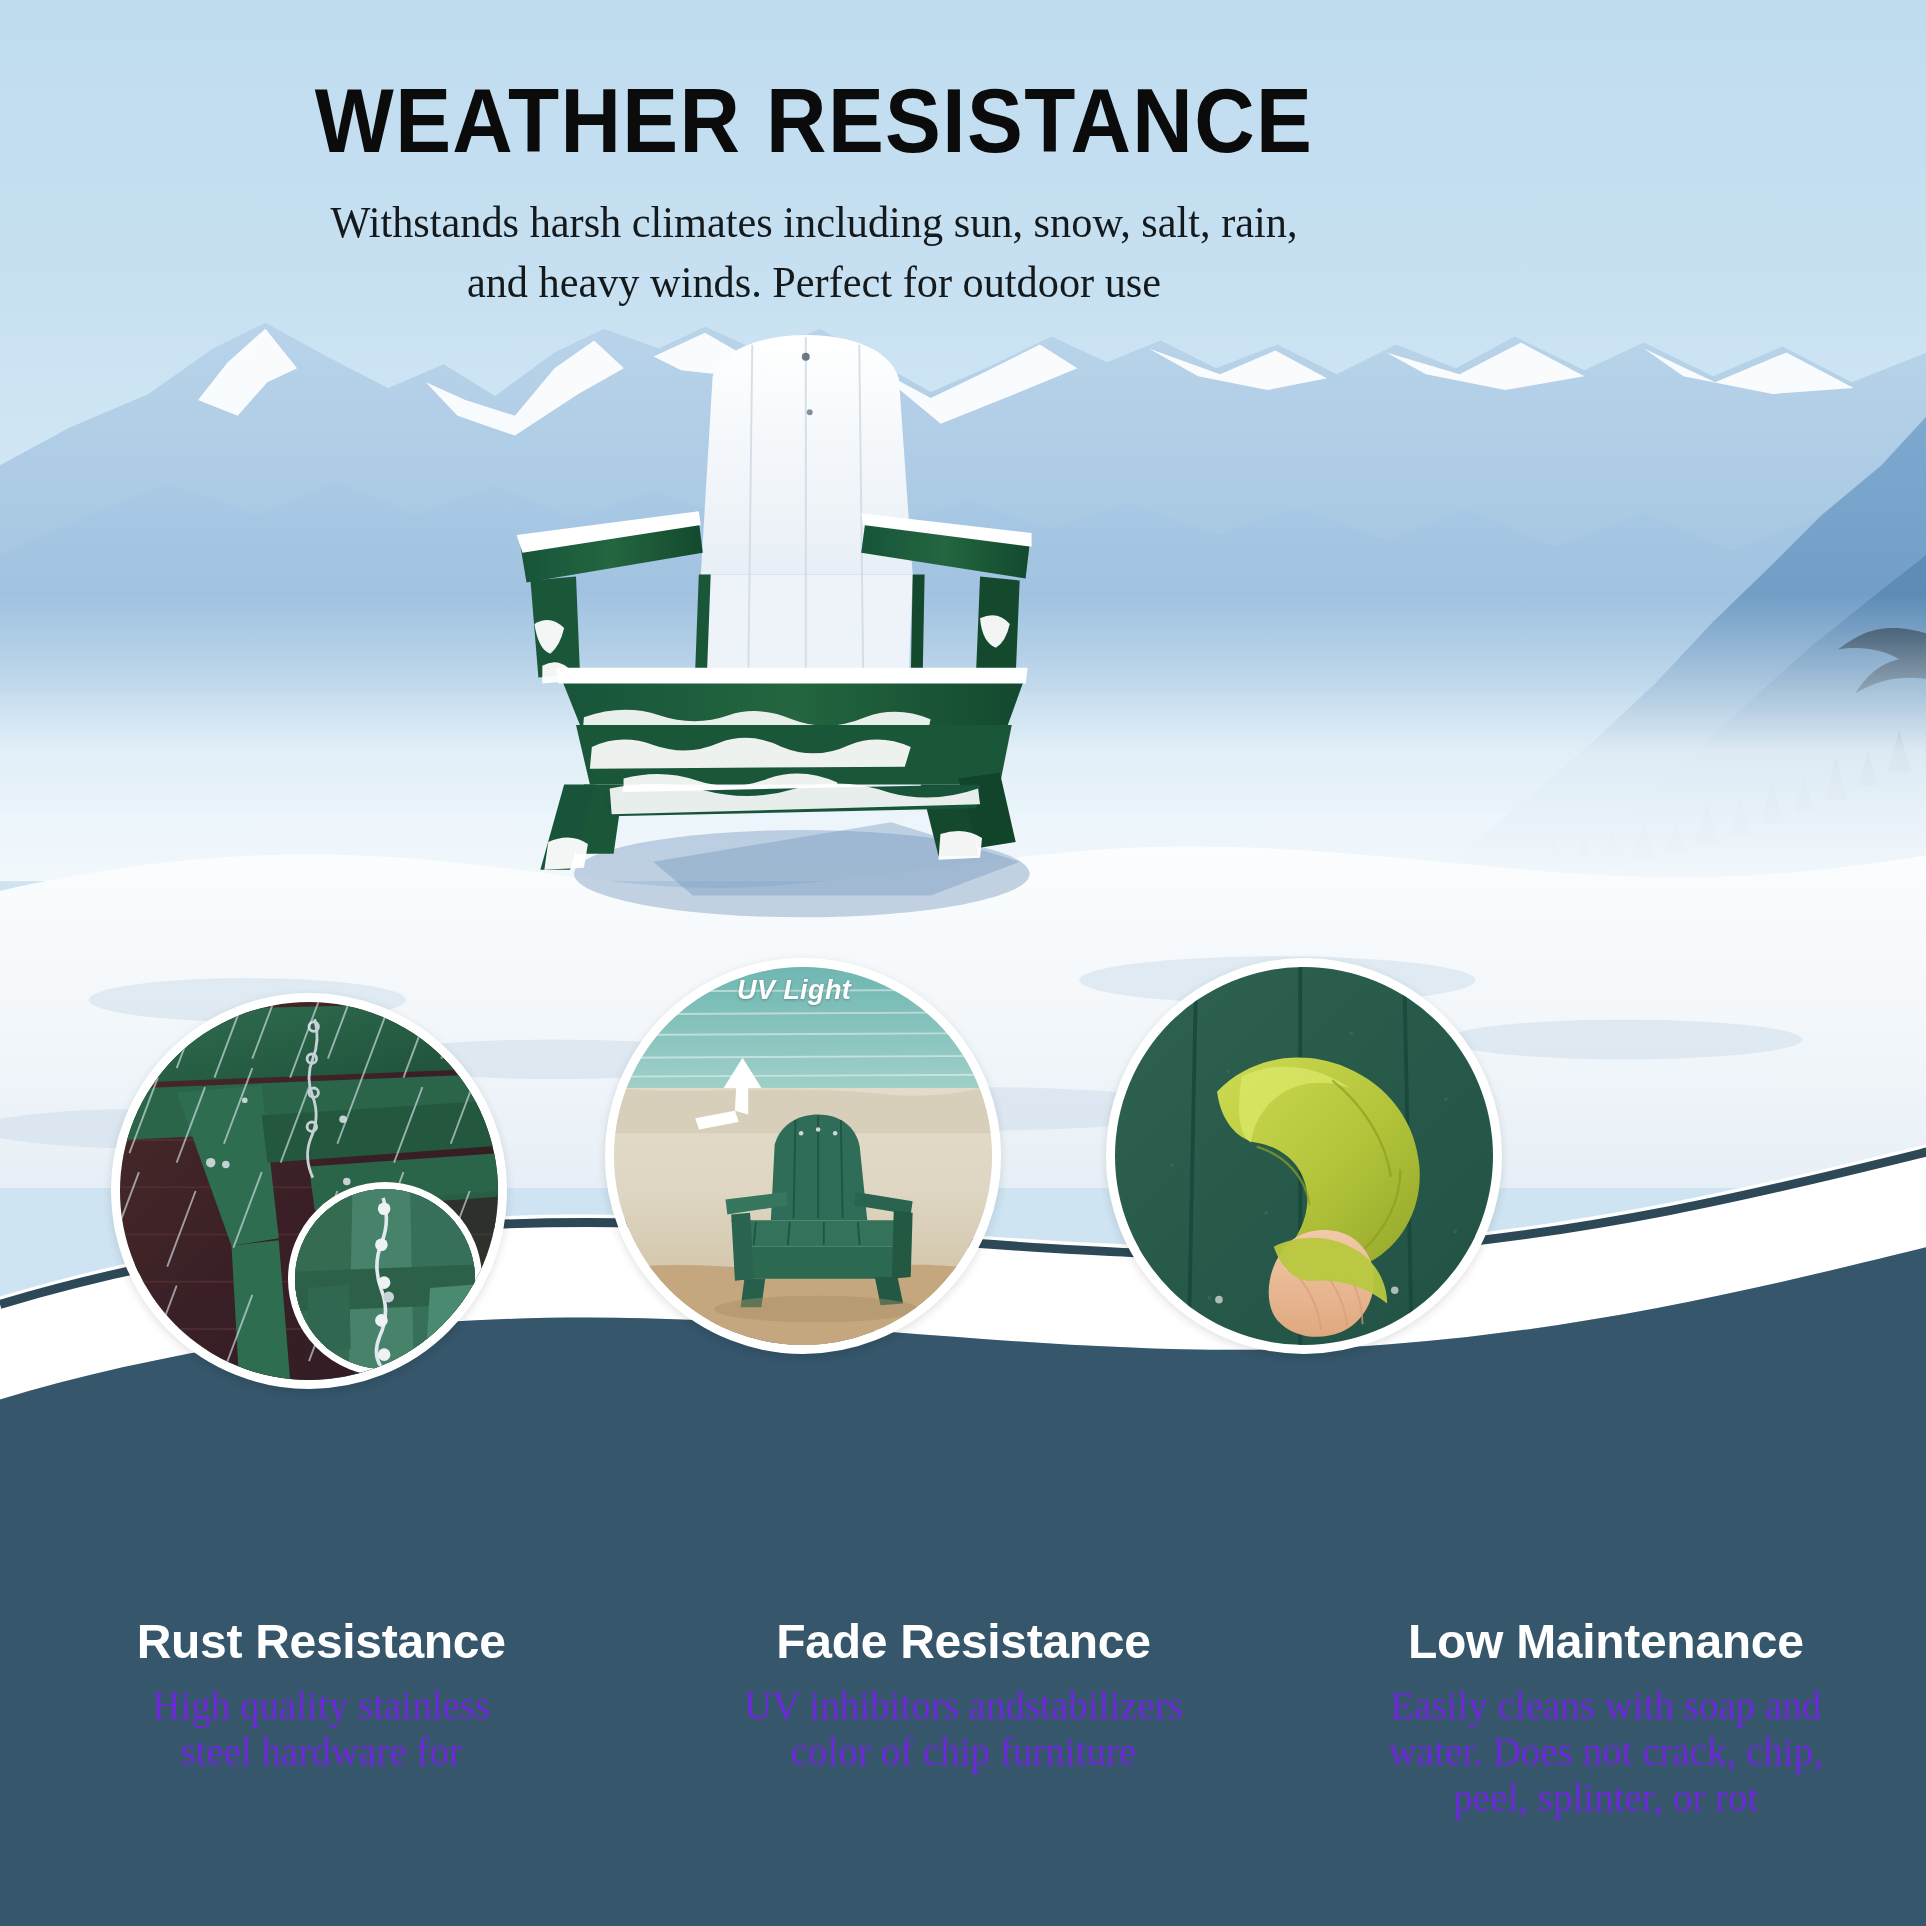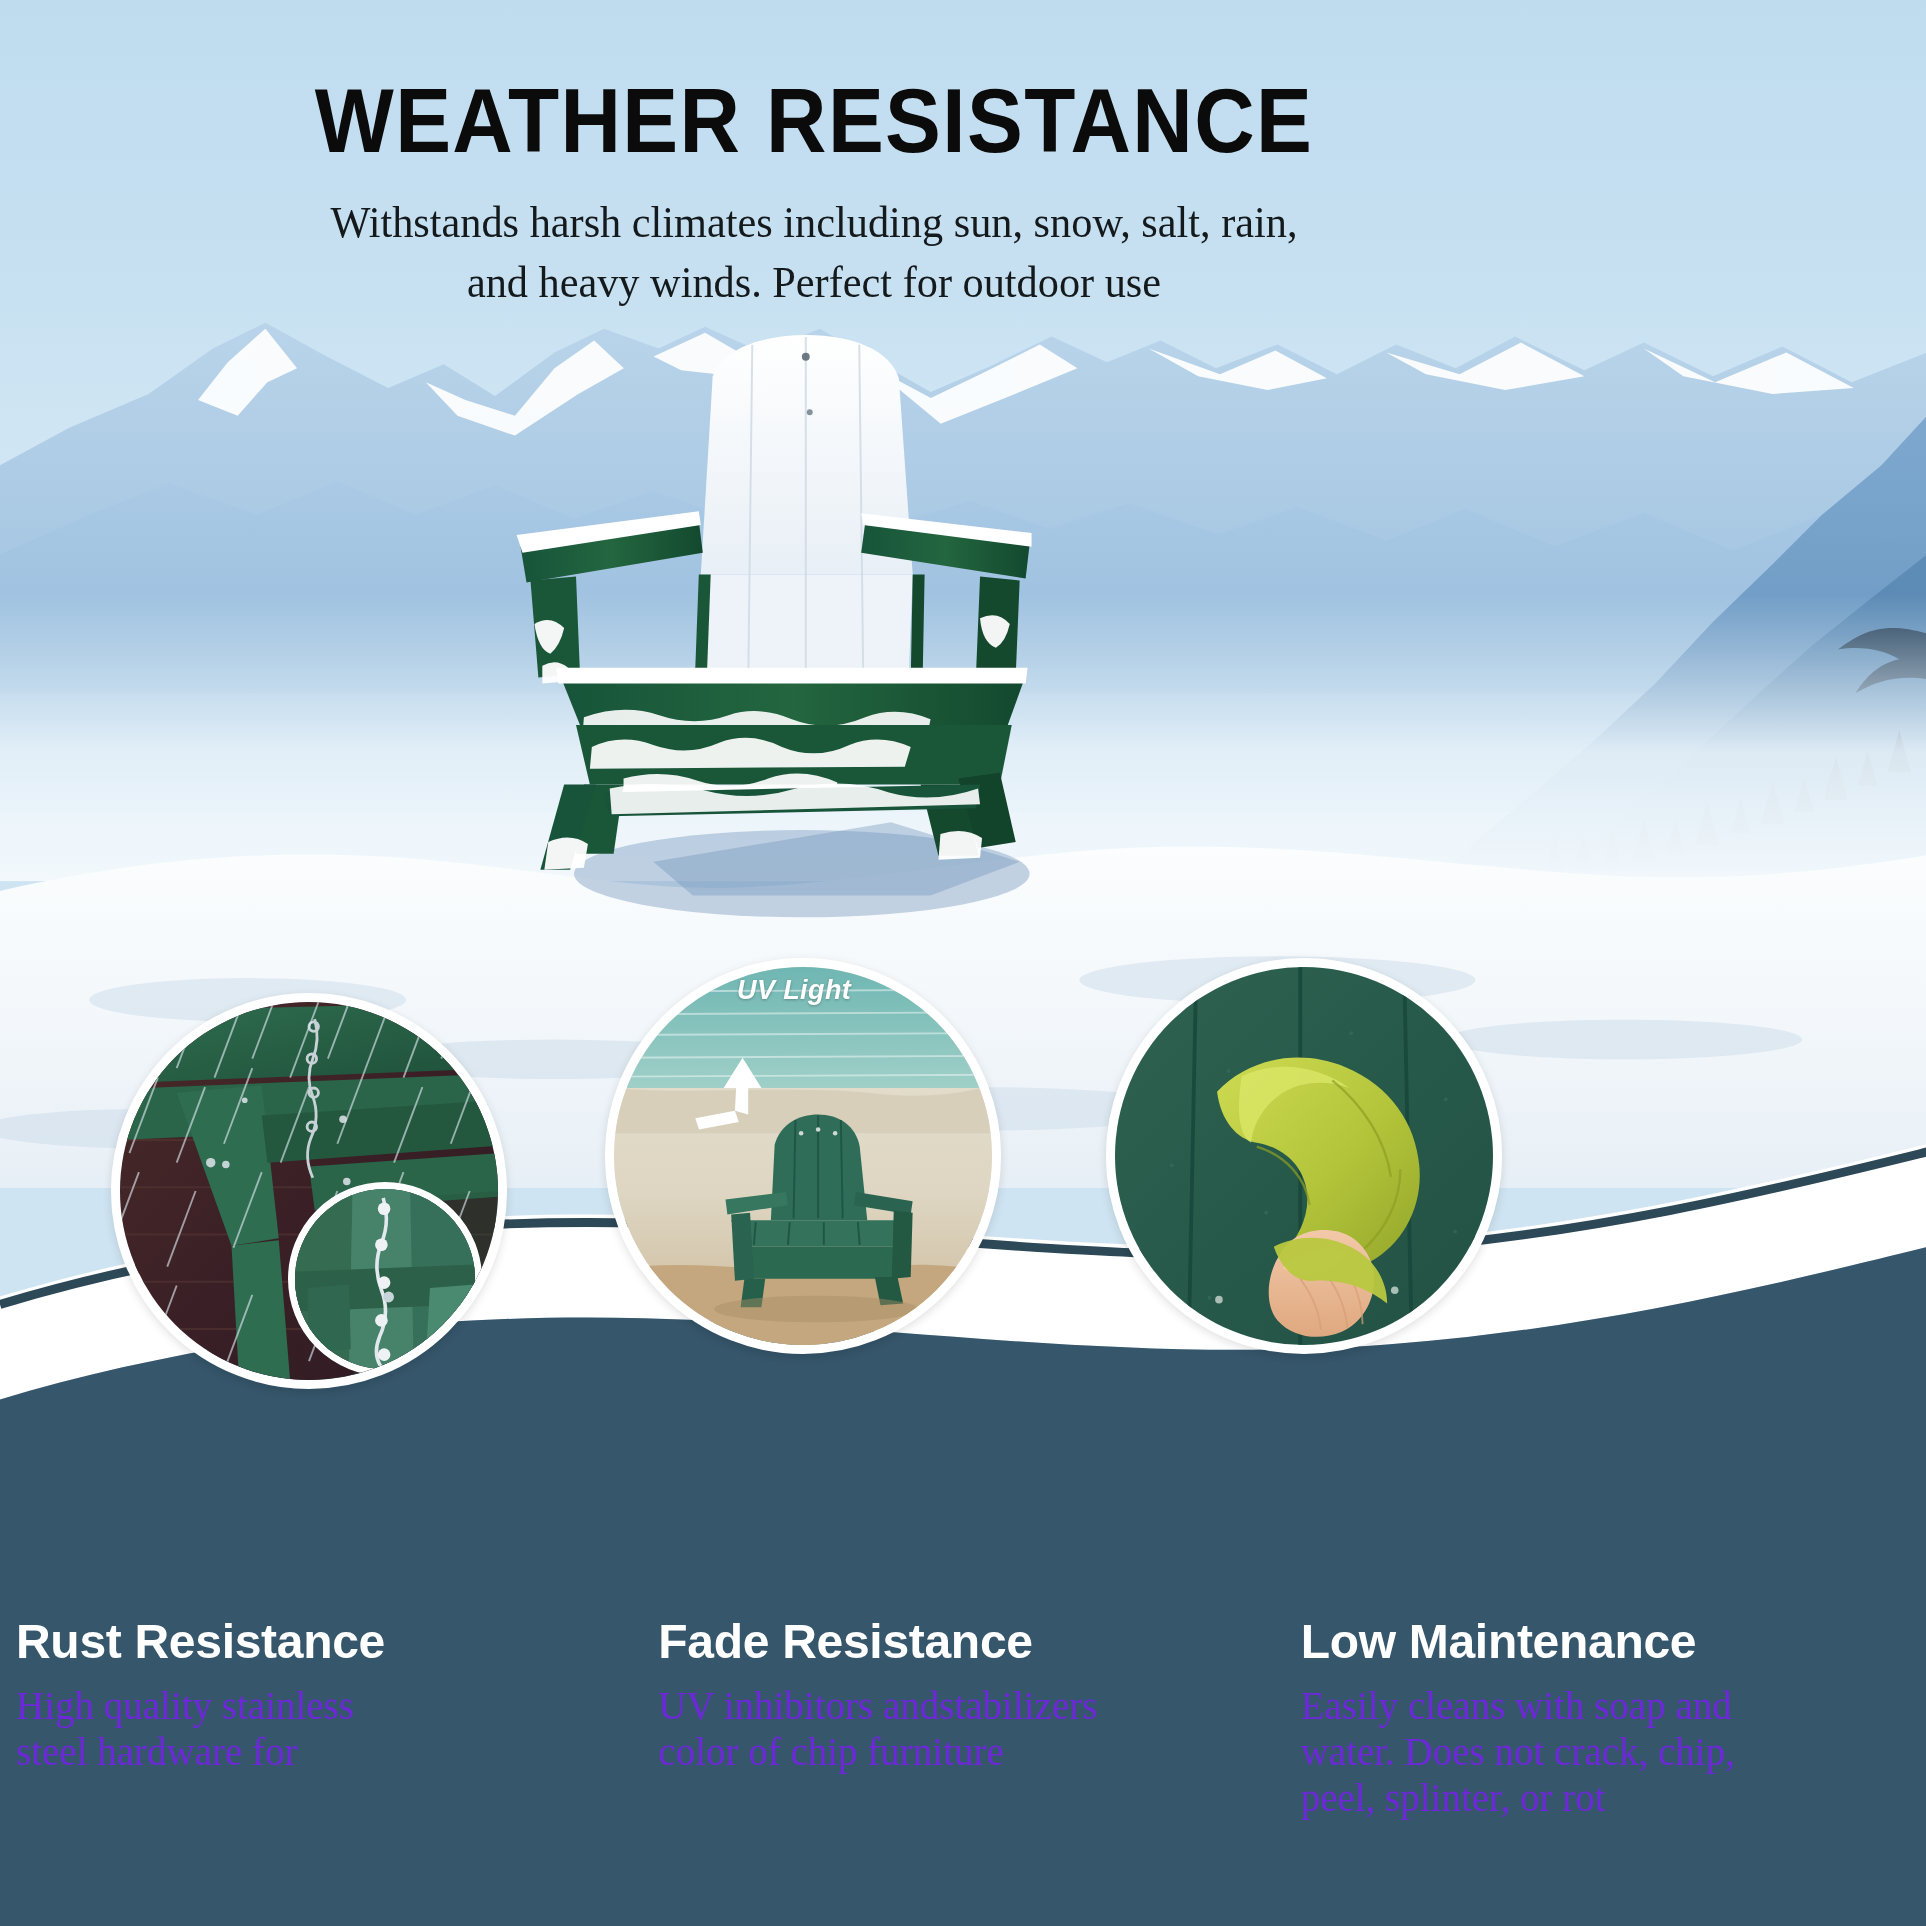--- a/index.html
+++ b/index.html
@@ -76,21 +76,21 @@
   .uv-label {
     position:absolute; left:123px; top:8px; z-index:5;
     color:#ffffff; font-weight:700; font-size:27px;
     font-family:"Liberation Sans", sans-serif;
     text-shadow:0 1px 3px rgba(0,0,0,0.28);
     letter-spacing:0.4px; white-space:nowrap;
   }
 
   
   .cards { position:absolute; left:0; top:1616px; width:1927px; z-index:50; display:flex; }
-  .card { flex:1 1 0; padding:0 16px; }
+  .card { flex:1 1 0; text-align:center; padding:0 16px; }
   .card-title {
     font-family:"Liberation Sans", sans-serif;
     font-weight:700;
     font-size:48px;
     color:#ffffff;
     letter-spacing:-0.3px;
     line-height:1.1;
     margin-bottom:14px;
   }
   .card-body {

